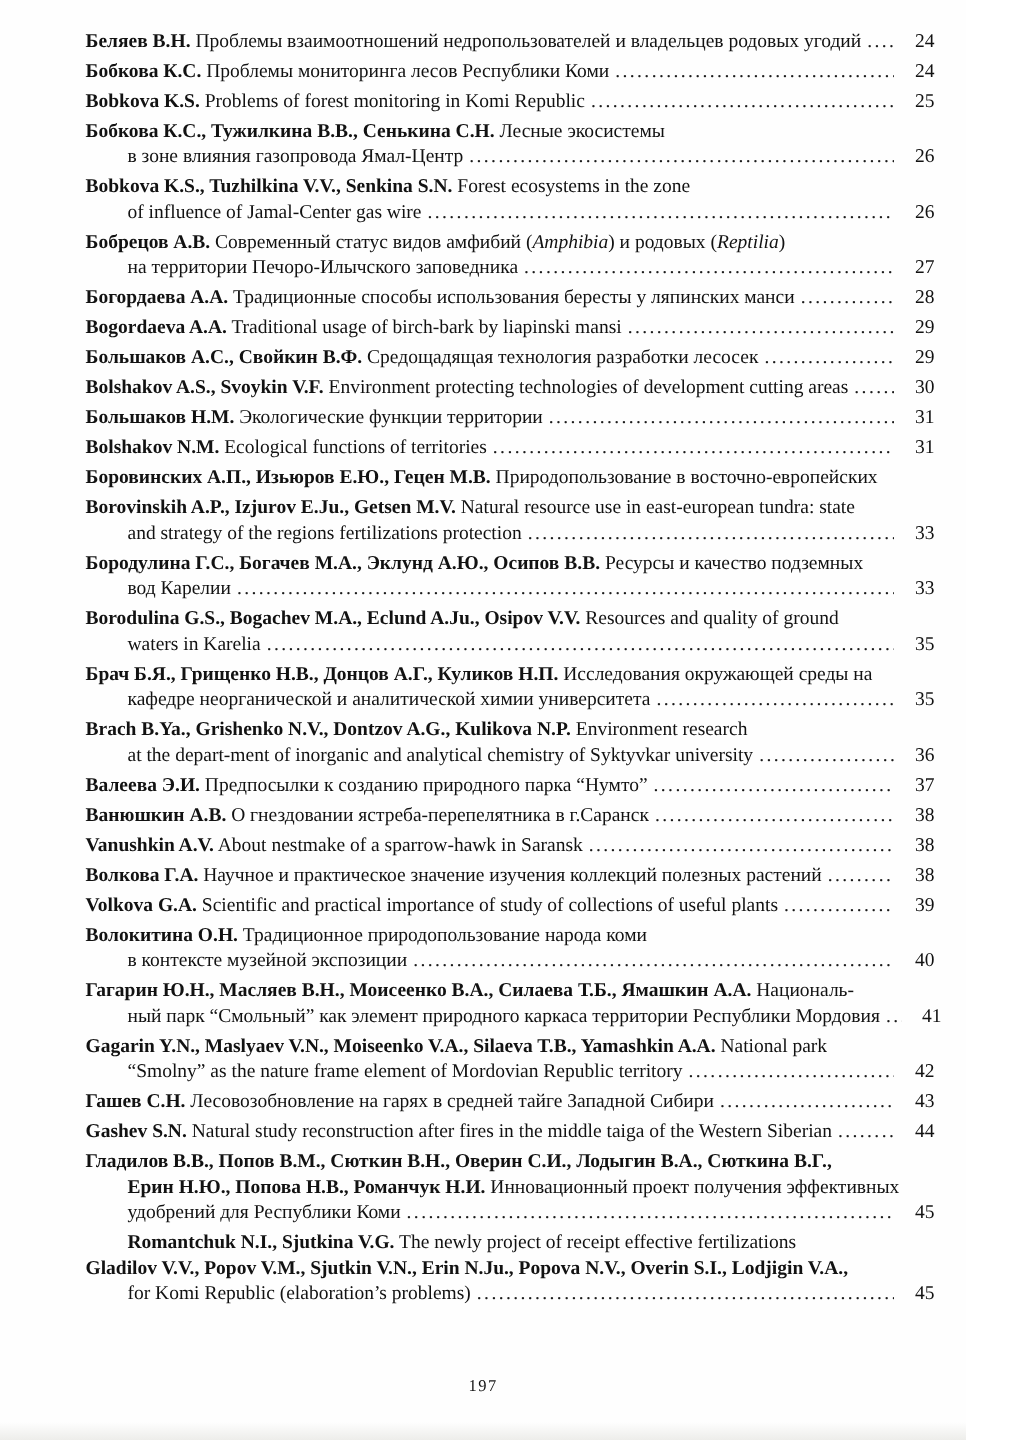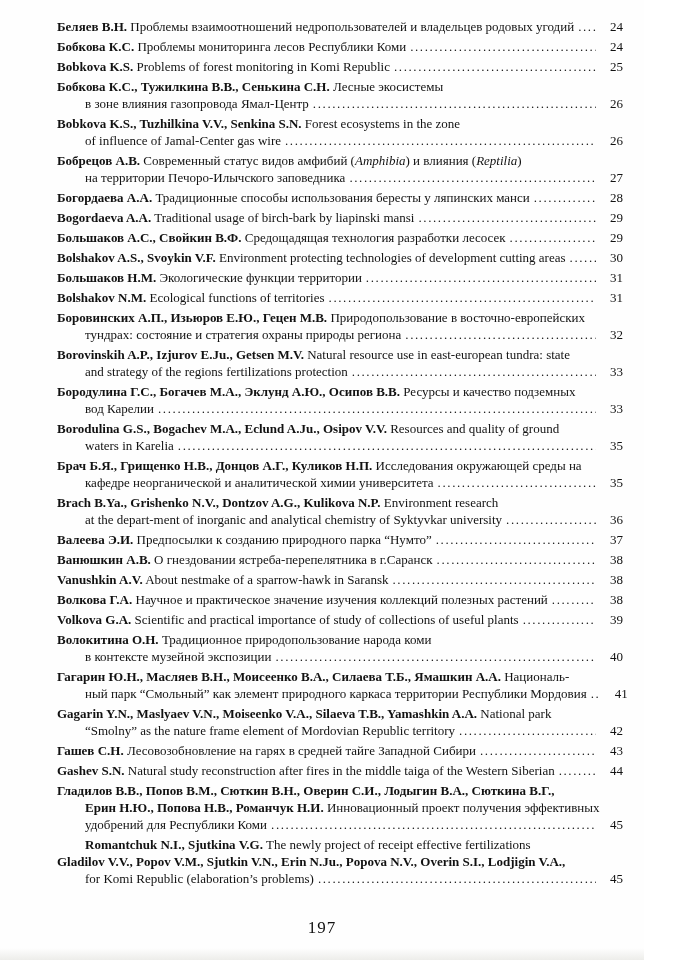--- a/index.html
+++ b/index.html
@@ -45,21 +45,21 @@
     flex: none;
     margin-left: 9px;
     min-width: 18px;
     text-align: right;
   }
   .folio {
     position: absolute;
     left: 0; right: 0;
     top: 918px;
     text-align: center;
-    font-size: 17px;
+    font-size: 11px;
     letter-spacing: 1px;
   }
   .scan-edge {
     position: absolute;
     left: 0; right: 0; bottom: 0;
     height: 12px;
     background: linear-gradient(#fefefe, #ededea);
   }
 </style>
 </head>
@@ -98,21 +98,21 @@
       </div>
       <div class="entry">
         <div class="line"><span class="txt"><span class="b">Bobkova K.S., Tuzhilkina V.V., Senkina S.N.</span><span> Forest ecosystems in the zone</span></span></div>
         <div class="line cont last">
           <span class="txt"><span>of influence of Jamal-Center gas wire</span></span>
           <span class="dots"></span>
           <span class="pg">26</span>
         </div>
       </div>
       <div class="entry">
-        <div class="line"><span class="txt"><span class="b">Бобрецов А.В.</span><span> Современный статус видов амфибий (</span><span class="i">Amphibia</span><span>) и влияния (</span><span class="i">Reptilia</span><span>)</span></span></div>
+        <div class="line"><span class="txt"><span class="b">Бобрецов А.В.</span><span> Современный статус видов амфибий (</span><span class="i">Amphibia</span><span>) и родовых (</span><span class="i">Reptilia</span><span>)</span></span></div>
         <div class="line cont last">
           <span class="txt"><span>на территории Печоро-Илычского заповедника</span></span>
           <span class="dots"></span>
           <span class="pg">27</span>
         </div>
       </div>
       <div class="entry">
         <div class="line last">
           <span class="txt"><span class="b">Богордаева А.А.</span><span> Традиционные способы использования бересты у ляпинских манси</span></span>
           <span class="dots"></span>
@@ -149,25 +149,20 @@
       </div>
       <div class="entry">
         <div class="line last">
           <span class="txt"><span class="b">Bolshakov N.M.</span><span> Ecological functions of territories</span></span>
           <span class="dots"></span>
           <span class="pg">31</span>
         </div>
       </div>
       <div class="entry">
         <div class="line"><span class="txt"><span class="b">Боровинских А.П., Изьюров Е.Ю., Гецен М.В.</span><span> Природопользование в восточно-европейских</span></span></div>
-        <div class="line cont last">
-          <span class="txt"><span>тундрах: состояние и стратегия охраны природы региона</span></span>
-          <span class="dots"></span>
-          <span class="pg">32</span>
-        </div>
       </div>
       <div class="entry">
         <div class="line"><span class="txt"><span class="b">Borovinskih A.P., Izjurov E.Ju., Getsen M.V.</span><span> Natural resource use in east-european tundra: state</span></span></div>
         <div class="line cont last">
           <span class="txt"><span>and strategy of the regions fertilizations protection</span></span>
           <span class="dots"></span>
           <span class="pg">33</span>
         </div>
       </div>
       <div class="entry">

